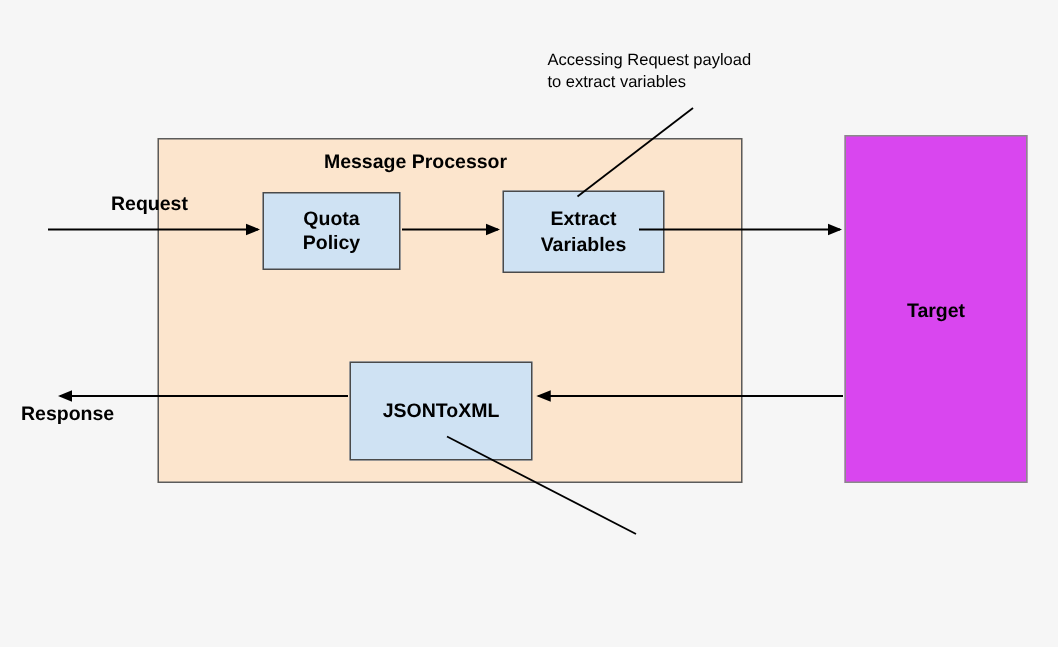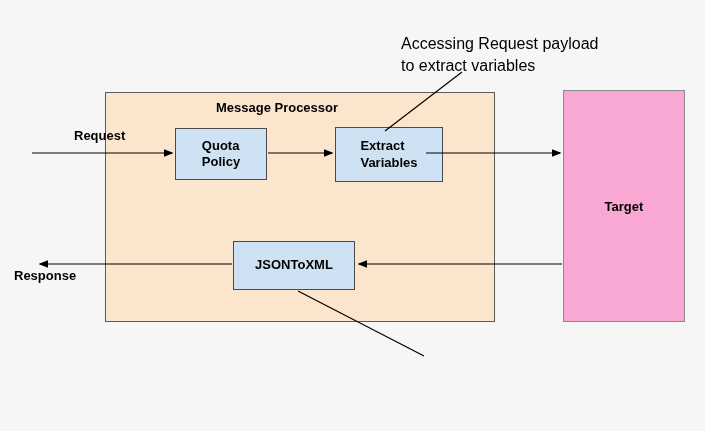--- a/index.html
+++ b/index.html
@@ -24,20 +24,21 @@
     width: 705px;
     height: 431px;
     pointer-events: none;
   }
   .box {
     position: absolute;
     box-sizing: border-box;
     display: flex;
     align-items: center;
     justify-content: center;
+    text-align: center;
   }
   .processor {
     left: 105px;
     top: 92px;
     width: 390px;
     height: 230px;
     background: #fce5cd;
     border: 1px solid #5b5b5b;
   }
   .processor-title {
@@ -68,28 +69,28 @@
   .node-extract {
     left: 335px;
     top: 127px;
     width: 108px;
     height: 55px;
   }
   .node-jsontoxml {
     left: 233px;
     top: 241px;
     width: 122px;
-    height: 49px;
+    height: 66px;
   }
   .target {
     left: 563px;
     top: 90px;
     width: 122px;
     height: 232px;
-    background: #f9a8d4;
+    background: #d946ef;
     border: 1px solid #8a8a8a;
     font-size: 13px;
     font-weight: bold;
     color: #000;
   }
   .flow-label {
     position: absolute;
     font-size: 13px;
     font-weight: bold;
     color: #000;
@@ -99,25 +100,24 @@
     top: 128px;
     margin-left: 44px;
   }
   .label-response {
     left: 14px;
     top: 236px;
     margin-top: 32px;
   }
   .annotation {
     position: absolute;
-    font-size: 16px;
+    font-size: 11px;
     color: #000;
     white-space: pre-line;
     line-height: 1.35;
-    margin-left: 36px;
   }
   .annotation-top {
     left: 365px;
     top: 33px;
     width: 200px;
   }
   .annotation-bottom {
     left: 363px;
     top: 356px;
     width: 190px;

